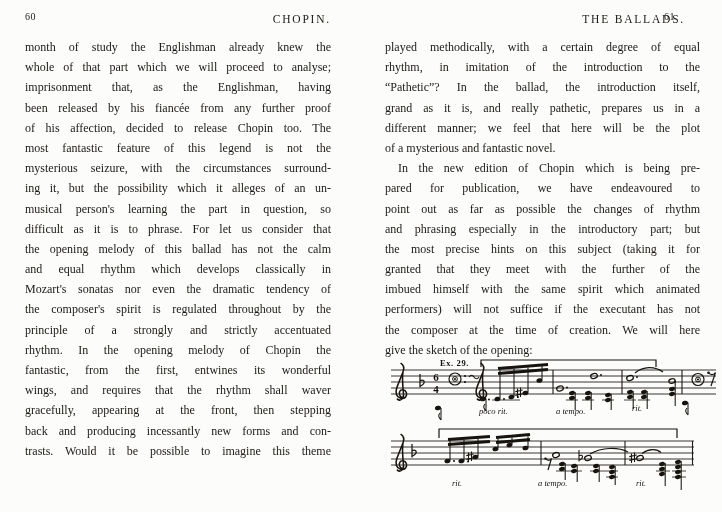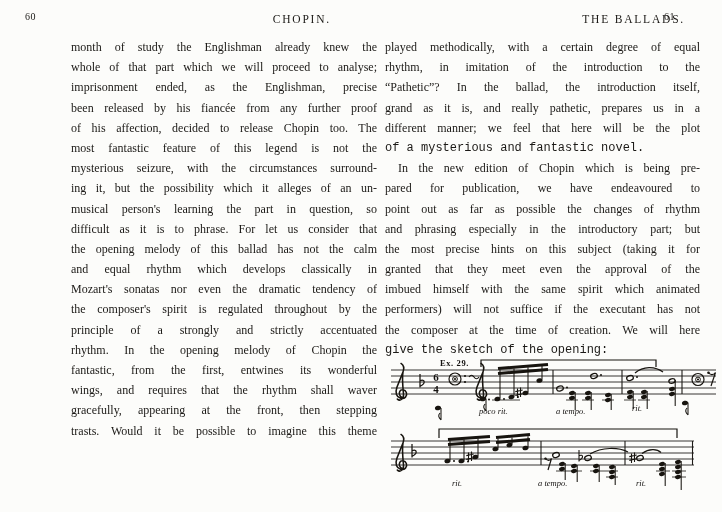--- a/index.html
+++ b/index.html
@@ -11,27 +11,27 @@
   .abs{position:absolute;}
   
   .pgnum{font-size:10px;letter-spacing:.5px;}
   .rh{font-size:11.5px;letter-spacing:1.8px;font-weight:400;}
   #pgnum-left{left:25px;top:11px;}
   #rh-left{left:25px;top:13px;width:306px;text-align:right;}
   #rh-right{left:385px;top:13px;width:300px;text-align:right;}
   #pgnum-right{left:664px;top:11px;width:42px;}
   
   .col{position:absolute;top:37px;}
-  #col-left{left:25px;width:306px;margin-left:46px;}
+  #col-left{left:25px;width:306px;}
   #col-right{left:385px;width:315px;}
   .ln{
     font-size:12px;line-height:20.2px;height:20.2px;overflow:hidden;
     text-align:justify;text-align-last:justify;
   }
-  .ln.end{text-align-last:left;font-family:Liberation Mono, monospace;}
+  .ln.end{text-align-last:left;}
   .ln.ind{text-indent:13px;}
   
   #music{left:386px;top:352px;}
   .mark{font-style:italic;font-size:8.5px;fill:#141210;font-family:"Liberation Serif",serif;}
   .exlabel{font-weight:bold;font-size:8.5px;letter-spacing:.6px;fill:#141210;font-family:"Liberation Serif",serif;}
   .tsig{font-weight:bold;font-size:11px;fill:#141210;text-anchor:middle;font-family:"Liberation Serif",serif;}
   .stf{stroke:#23201d;stroke-width:.9;}
   .bar{stroke:#1d1a17;stroke-width:1.1;}
   .stem{stroke:#17140f;stroke-width:1.05;fill:none;}
   .beam{stroke:#17140f;stroke-width:3;fill:none;}
@@ -45,53 +45,54 @@
 <body>
 
 <div class="abs pgnum" id="pgnum-left">60</div>
 <div class="abs rh" id="rh-left">CHOPIN.</div>
 <div class="abs rh" id="rh-right">THE BALLADS.</div>
 <div class="abs pgnum" id="pgnum-right">61</div>
 
 <div class="col" id="col-left">
   <div class="ln">month of study the Englishman already knew the</div>
   <div class="ln">whole of that part which we will proceed to analyse;</div>
-  <div class="ln">imprisonment ended, as the Englishman, precise</div>
+  <div class="ln">imprisonment that, as the Englishman, having</div>
   <div class="ln">been released by his fiancée from any further proof</div>
   <div class="ln">of his affection, decided to release Chopin too. The</div>
   <div class="ln">most fantastic feature of this legend is not the</div>
   <div class="ln">mysterious seizure, with the circumstances surround-</div>
   <div class="ln">ing it, but the possibility which it alleges of an un-</div>
   <div class="ln">musical person's learning the part in question, so</div>
   <div class="ln">difficult as it is to phrase. For let us consider that</div>
   <div class="ln">the opening melody of this ballad has not the calm</div>
   <div class="ln">and equal rhythm which develops classically in</div>
   <div class="ln">Mozart's sonatas nor even the dramatic tendency of</div>
   <div class="ln">the composer's spirit is regulated throughout by the</div>
   <div class="ln">principle of a strongly and strictly accentuated</div>
   <div class="ln">rhythm. In the opening melody of Chopin the</div>
   <div class="ln">fantastic, from the first, entwines its wonderful</div>
   <div class="ln">wings, and requires that the rhythm shall waver</div>
   <div class="ln">gracefully, appearing at the front, then stepping</div>
+  <div class="ln">back and producing incessantly new forms and con-</div>
   <div class="ln">trasts. Would it be possible to imagine this theme</div>
 </div>
 
 <div class="col" id="col-right">
   <div class="ln">played methodically, with a certain degree of equal</div>
   <div class="ln">rhythm, in imitation of the introduction to the</div>
   <div class="ln">“Pathetic”? In the ballad, the introduction itself,</div>
   <div class="ln">grand as it is, and really pathetic, prepares us in a</div>
   <div class="ln">different manner; we feel that here will be the plot</div>
   <div class="ln end">of a mysterious and fantastic novel.</div>
   <div class="ln ind">In the new edition of Chopin which is being pre-</div>
   <div class="ln">pared for publication, we have endeavoured to</div>
   <div class="ln">point out as far as possible the changes of rhythm</div>
   <div class="ln">and phrasing especially in the introductory part; but</div>
   <div class="ln">the most precise hints on this subject (taking it for</div>
-  <div class="ln">granted that they meet even the approval of the</div>
+  <div class="ln">granted that they meet with the further of the</div>
   <div class="ln">imbued himself with the same spirit which animated</div>
   <div class="ln">performers) will not suffice if the executant has not</div>
   <div class="ln">the composer at the time of creation. We will here</div>
   <div class="ln end">give the sketch of the opening:</div>
 </div>
 
 <svg class="abs" id="music" width="334" height="160" viewBox="0 0 334 160" xmlns="http://www.w3.org/2000/svg">
   <defs>
     <path id="clef" d="M11,3 C14,5 15,9 13.5,13 L6,32 C3.5,39 5.5,44 10.5,45.5 C15.5,47 19,42.5 17.5,38.5 C16,34.5 11,34 9.5,37 C8,40 9.5,43.5 12.5,44.5 M13.5,13 C12,20 13,30 14,40 C14.8,46 10,49.5 6.5,46.5" fill="none" stroke="#17140f" stroke-width="1.9" stroke-linecap="round"></path>
     <path id="flat" d="M0,0 L0,13.5 M0,6.8 C4.8,4.6 6.2,9.2 0.2,12.2" fill="none" stroke="#17140f" stroke-width="1.25"></path>

